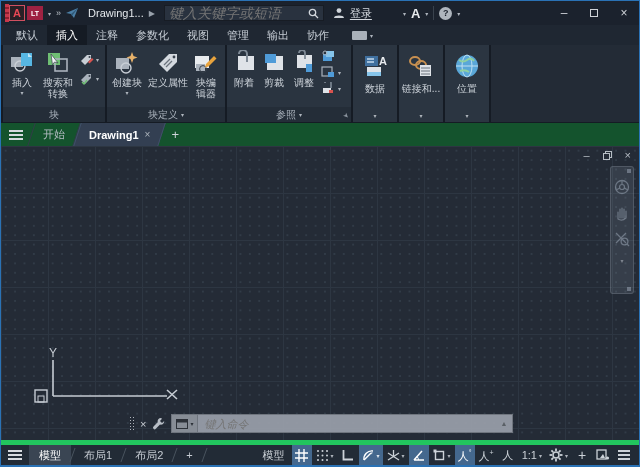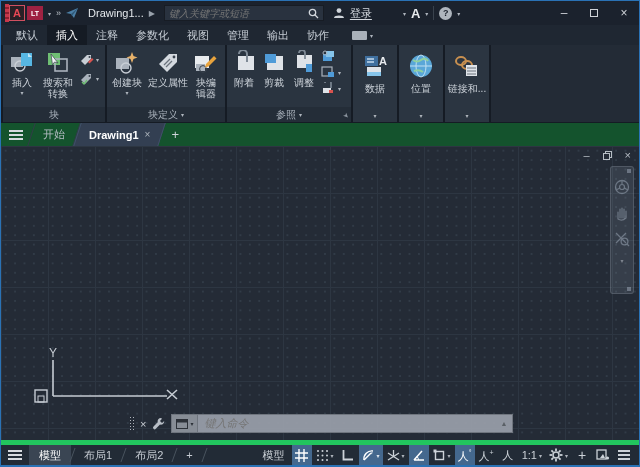--- a/index.html
+++ b/index.html
@@ -17,21 +17,21 @@
     font-weight:bold;font-size:11px;display:flex;align-items:center;justify-content:center}
   .appLT{height:14px;background:#9e2242;color:#fff;font-size:7px;font-weight:bold;
     padding:0 4px;display:flex;align-items:center;margin-left:2px}
   .tinychev{font-size:6px;color:#aeb5bd}
   .dblchev{font-size:9px;color:#b9c0c8;letter-spacing:-1px}
   .doc-title{color:#e4e8ec;margin-left:4px}
   .playchev{font-size:8px;color:#98a1ab}
   .searchbox{display:flex;align-items:center;width:160px;height:16px;background:#29323f;
     border:1px solid #171c24;padding:0 4px;margin-left:4px}
   .searchbox input{flex:1;background:transparent;border:none;outline:none;color:#aeb5bd;
-    font-size:10px;font-style:italic;min-width:0;font-family:inherit}
+    font-size:14px;font-style:italic;min-width:0;font-family:inherit}
   .ticon{display:inline-flex;align-items:center;justify-content:center}
   .signin{color:#d3d8de;text-decoration:underline;text-underline-offset:2px}
   .adesk{font-weight:bold;font-size:13px;color:#e8ebee}
   .helpcirc{width:13px;height:13px;border-radius:50%;background:#aeb5bd;color:#1b222d;
     font-size:9px;font-weight:bold;display:flex;align-items:center;justify-content:center}
   .vdiv{width:1px;height:14px;background:#39424d}
   .winbtns{margin-left:auto;display:flex;height:100%}
   .winbtn{width:30px;display:flex;align-items:center;justify-content:center;color:#cfd3d8;font-size:12px}
   .maxglyph{width:8px;height:8px;border:1px solid #cfd3d8}
 
@@ -91,21 +91,21 @@
   .nav-corner{position:absolute;width:4px;height:4px;background:rgba(160,170,185,.5)}
   .ucs{position:absolute;left:26px;bottom:26px}
   .cmdrow{position:absolute;left:128px;bottom:7px;display:flex;align-items:center;gap:6px}
   .grip{width:5px;height:15px;background-image:radial-gradient(#aeb4bc 0.9px,transparent 1px);background-size:3px 3px}
   .cmdx{color:#c9ced4;font-size:11px}
   .cmdbar{display:flex;align-items:center;height:19px;width:342px;
     background:rgba(154,160,170,0.92);border:1px solid #6f757e}
   .cmdicon{width:26px;height:100%;background:#878d96;border-right:1px solid #6f757e;
     display:flex;align-items:center;justify-content:center;gap:2px;color:#2c3138}
   .cmdbar input{flex:1;background:transparent;border:none;outline:none;font-style:italic;
-    color:#343a41;font-size:11px;padding-left:6px;min-width:0;font-family:Liberation Mono, monospace}
+    color:#343a41;font-size:11px;padding-left:6px;min-width:0;font-family:Liberation Serif, serif}
   .cmdup{color:#5a6066;font-size:7px;margin-right:5px}
 
   
   .statusbar{height:25px;background:#222b36;border-top:5px solid #22c55e;display:flex;
     align-items:center;font-size:11px;color:#c7cdd4;flex:0 0 auto}
   .ltabs{display:flex;align-items:center;height:100%}
   .ltab{padding:0 10px;height:100%;display:flex;align-items:center}
   .ltab.active{background:#3a4553;color:#fff}
   .lsep{width:1px;height:14px;background:#49545f;transform:skewX(-20deg);margin:0 1px}
   .sgroup{margin-left:auto;display:flex;align-items:center;gap:1px;padding-right:5px}
@@ -351,42 +351,42 @@
             <rect x="6" y="15" width="14" height="5" fill="#dfe3e8"></rect>
             <rect x="6" y="20" width="14" height="4" fill="#86c4ea"></rect>
           </svg>
       </span>
       <span>数据</span>
       <span class="tinychev tchev">▾</span>
     </div>
     <div class="ctile">
       <span class="ic">
         <svg width="28" height="28" viewBox="0 0 28 28">
-            <circle cx="14" cy="14" r="11" fill="#5aa7d8"></circle>
-            <ellipse cx="14" cy="14" rx="5" ry="11" fill="none" stroke="#bfe0f2" stroke-width="1"></ellipse>
-            <line x1="3" y1="14" x2="25" y2="14" stroke="#bfe0f2" stroke-width="1"></line>
-            <path d="M6 8 q4 3 8 0 q4 -3 7 1" fill="none" stroke="#8fd0a0" stroke-width="2"></path>
-            <path d="M7 19 q5 -2 9 1" fill="none" stroke="#8fd0a0" stroke-width="2"></path>
-          </svg>
-      </span>
-      <span>位置</span>
-      <span class="tinychev tchev">▾</span>
-    </div>
-    <div class="ctile">
-      <span class="ic">
-        <svg width="28" height="28" viewBox="0 0 28 28">
             <ellipse cx="8" cy="9" rx="5" ry="4" fill="none" stroke="#c89050" stroke-width="2"></ellipse>
             <ellipse cx="14" cy="13" rx="5" ry="4" fill="none" stroke="#c89050" stroke-width="2"></ellipse>
             <rect x="13" y="13" width="11" height="11" fill="#dfe3e8"></rect>
             <line x1="14" y1="16" x2="23" y2="16" stroke="#6b737d" stroke-width="1"></line>
             <line x1="14" y1="19" x2="23" y2="19" stroke="#6b737d" stroke-width="1"></line>
             <line x1="14" y1="22" x2="23" y2="22" stroke="#6b737d" stroke-width="1"></line>
           </svg>
       </span>
       <span>链接和...</span>
+      <span class="tinychev tchev">▾</span>
+    </div>
+    <div class="ctile">
+      <span class="ic">
+        <svg width="28" height="28" viewBox="0 0 28 28">
+            <circle cx="14" cy="14" r="11" fill="#5aa7d8"></circle>
+            <ellipse cx="14" cy="14" rx="5" ry="11" fill="none" stroke="#bfe0f2" stroke-width="1"></ellipse>
+            <line x1="3" y1="14" x2="25" y2="14" stroke="#bfe0f2" stroke-width="1"></line>
+            <path d="M6 8 q4 3 8 0 q4 -3 7 1" fill="none" stroke="#8fd0a0" stroke-width="2"></path>
+            <path d="M7 19 q5 -2 9 1" fill="none" stroke="#8fd0a0" stroke-width="2"></path>
+          </svg>
+      </span>
+      <span>位置</span>
       <span class="tinychev tchev">▾</span>
     </div>
     <div class="ribbon-fill"></div>
   </div>
 
   <div class="filetabs">
     <span class="burger">
         <i></i>
         <i></i>
         <i></i>

